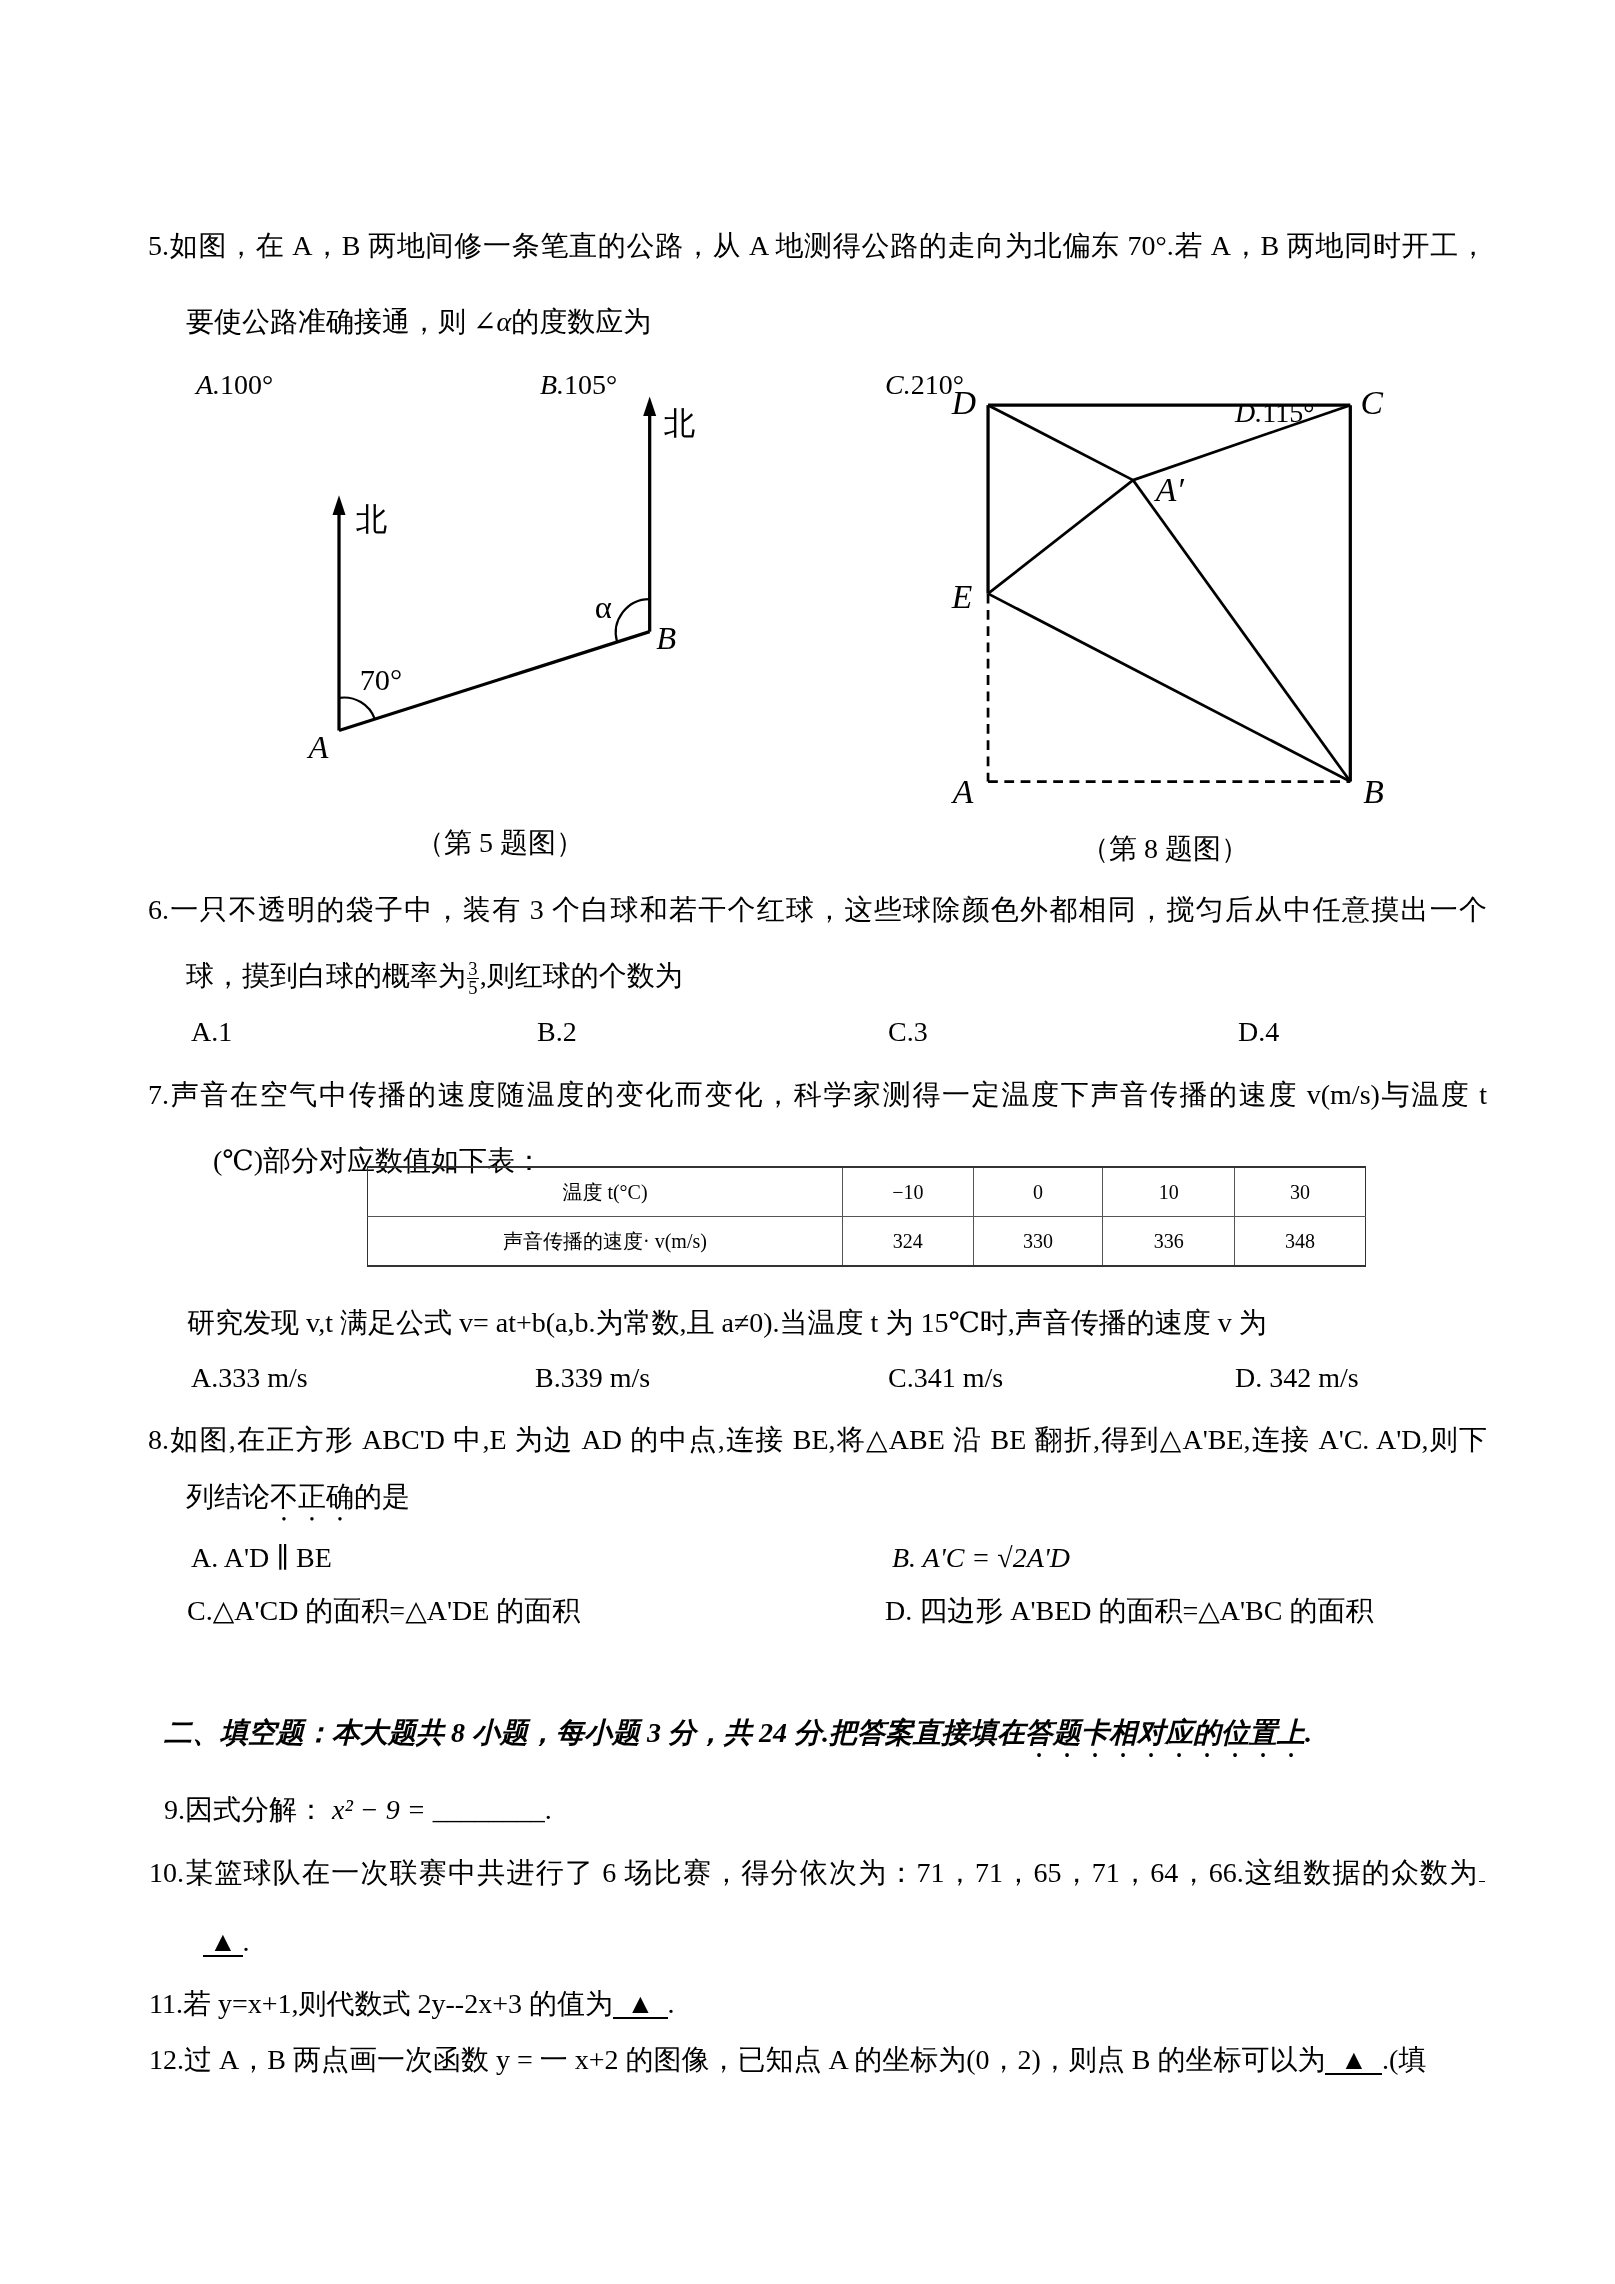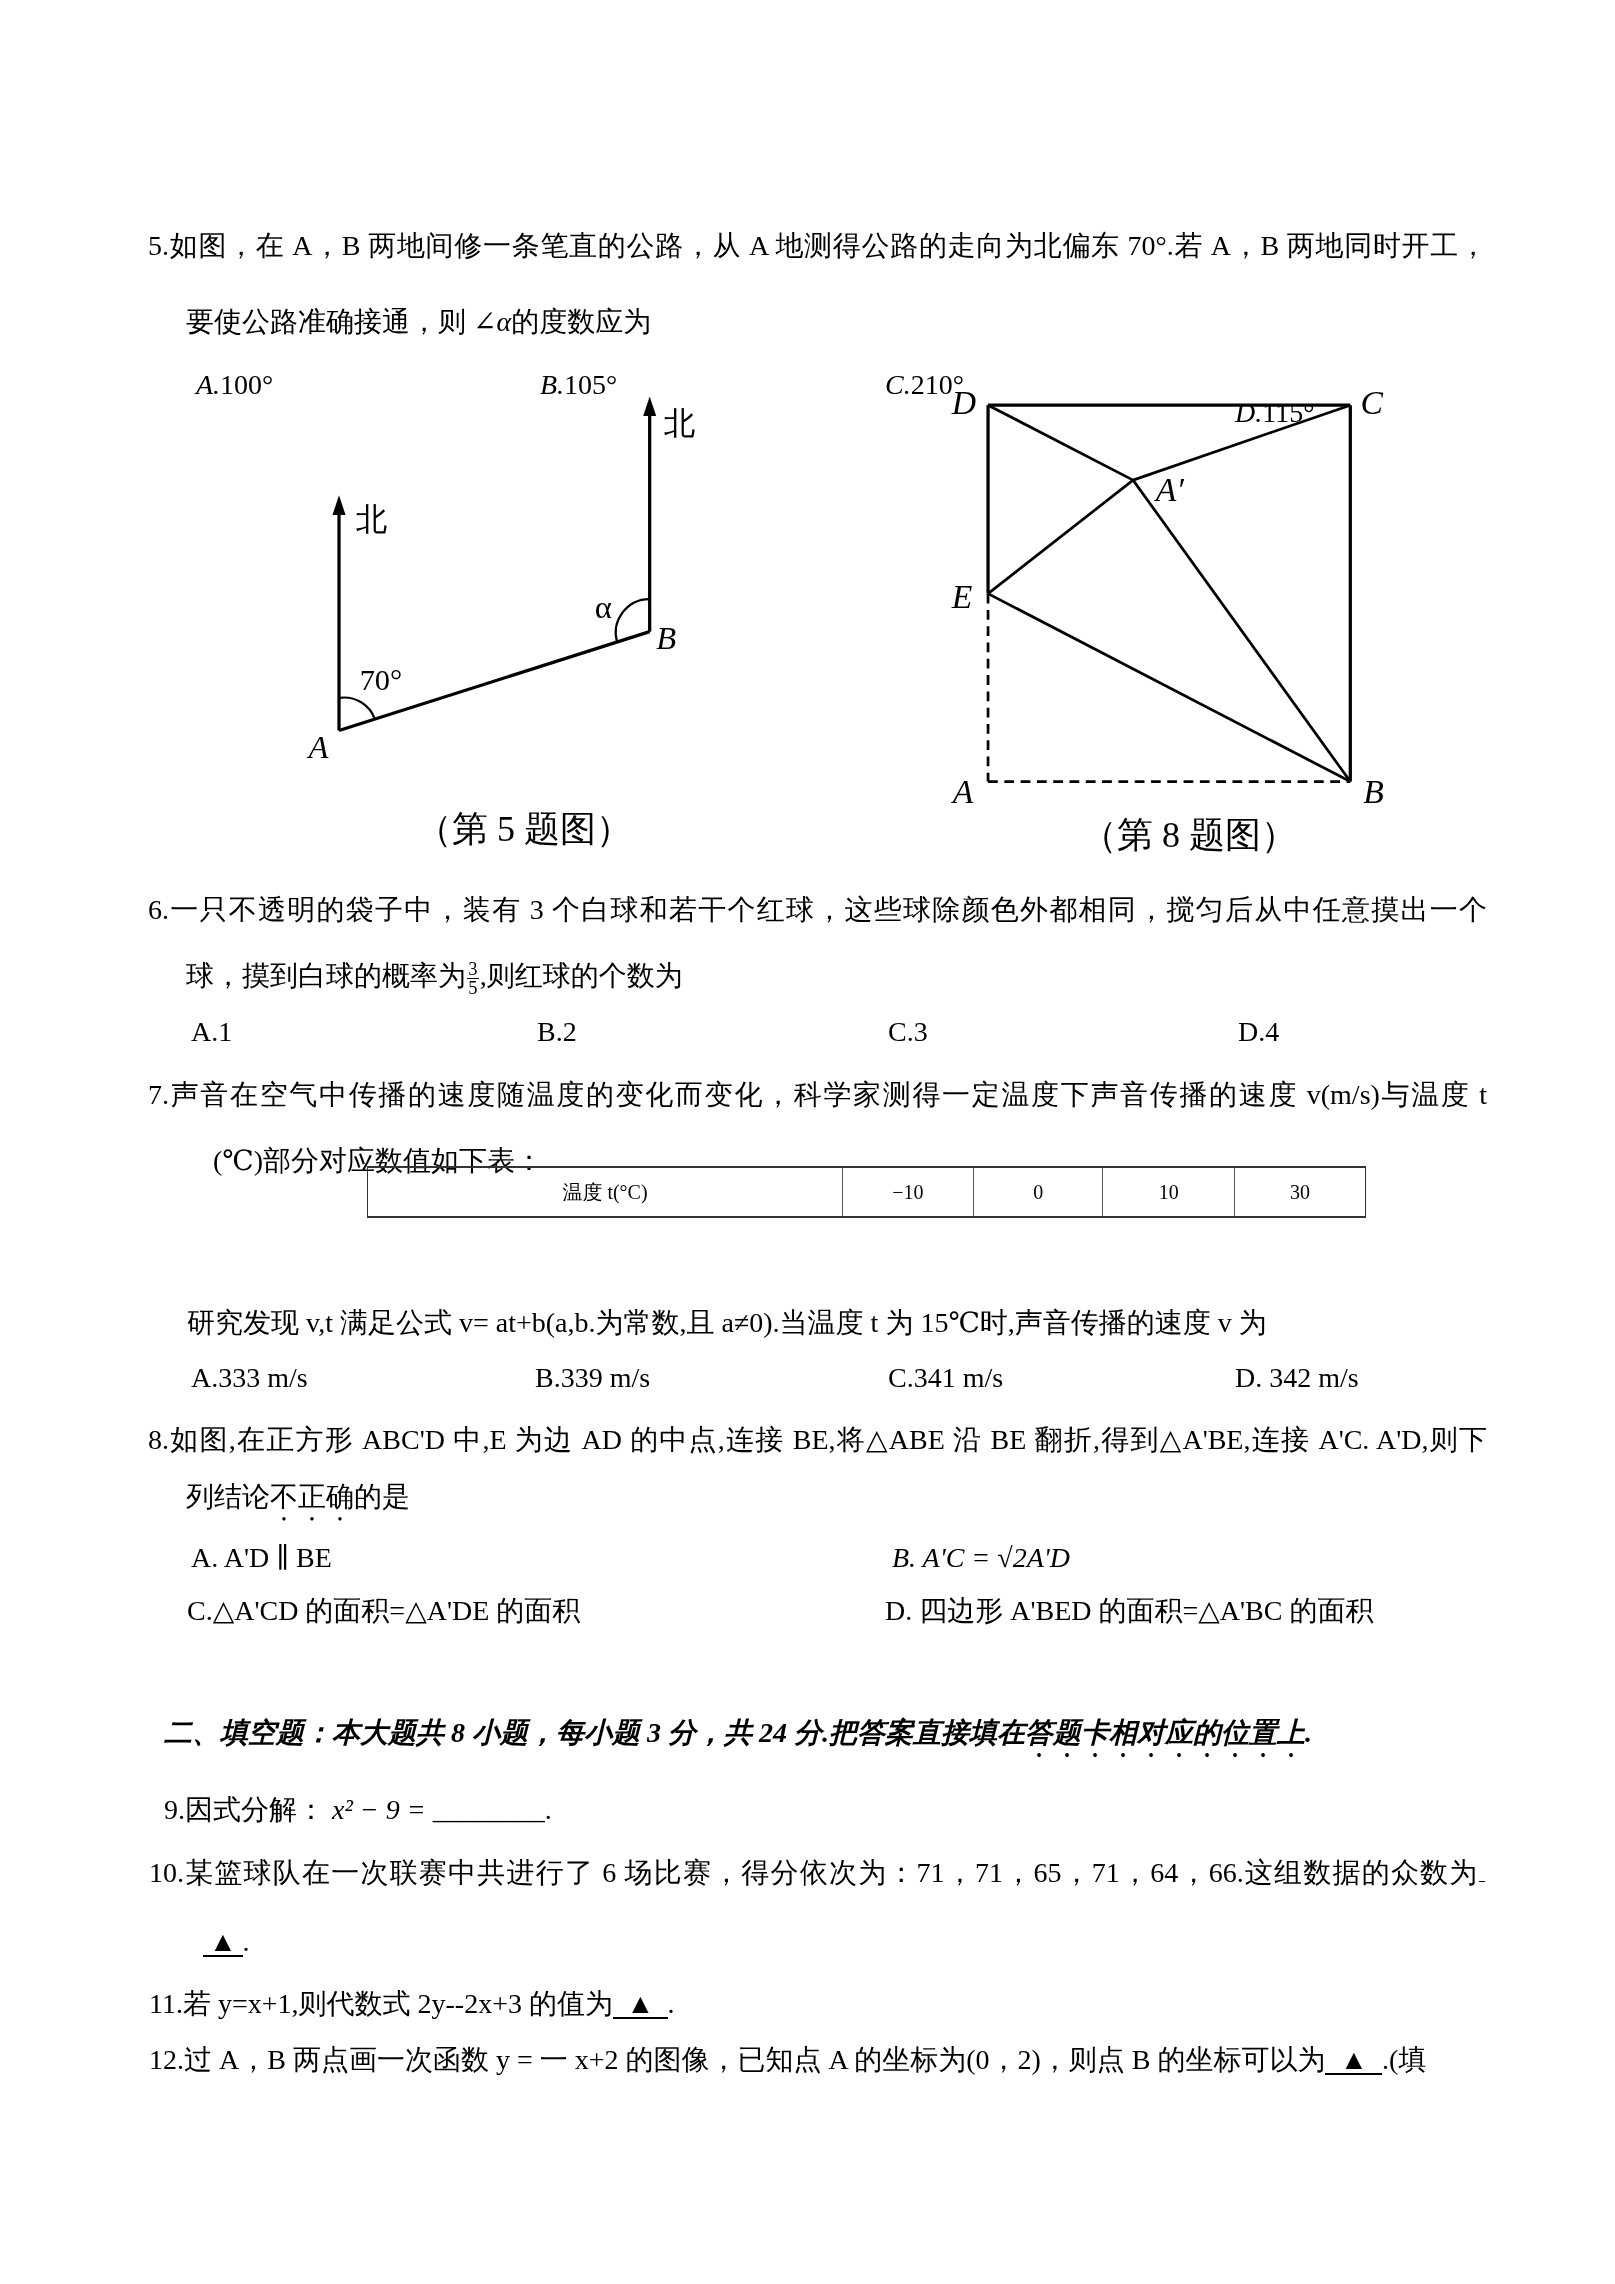--- a/index.html
+++ b/index.html
@@ -14,21 +14,21 @@
   .bold { font-weight:bold; }
   .frac { display:inline-flex; flex-direction:column; align-items:center; vertical-align:middle; font-size:18.5px; line-height:18.5px; margin:0 1.1px; }
   .frac .num { border-bottom:1.6px solid #000; padding:0 1.1px; }
   table.data { position:absolute; border-collapse:collapse; font-size:20px; }
   table.data td { border:1.1px solid #555; text-align:center; height:48px; padding:0; }
   table.data tr:first-child td { border-top:2.2px solid #333; }
   table.data tr:last-child td { border-bottom:2.2px solid #333; }
   table.data td:first-child { border-left:1.1px solid #333; }
   table.data td:last-child { border-right:1.1px solid #333; }
   svg text { font-family:"Liberation Serif","DejaVu Serif",serif; }
-  .caption { position:absolute; font-size:36px; line-height:33px; white-space:nowrap; }
+  .caption { position:absolute; font-size:28px; line-height:33px; white-space:nowrap;margin-top:13px; }
 </style>
 </head>
 <body>
 
 <div class="line just" style="left:148px; top:228px; width:1339px;">5.如图，在 A，B 两地间修一条笔直的公路，从 A 地测得公路的走向为北偏东 70°.若 A，B 两地同时开工，</div>
 <div class="line" style="left:186px; top:304px;">
   <span>要使公路准确接通，则 </span><span class="mi">∠α</span><span>的度数应为</span>
 </div>
 <div class="opt" style="left:196px; top:367px;"><span class="mi">A.</span><span>100°</span></div>
 <div class="opt" style="left:540px; top:367px;"><span class="mi">B.</span><span>105°</span></div>
@@ -105,20 +105,27 @@
       <col style="width:131px">
   </colgroup>
   <tbody>
       <tr>
     <td>温度 t(°C)</td>
     <td>−10</td>
     <td>0</td>
     <td>10</td>
     <td>30</td>
   </tr>
+  <tr>
+    <td>声音传播的速度· v(m/s)</td>
+    <td>324</td>
+    <td>330</td>
+    <td>336</td>
+    <td>348</td>
+  </tr>
 </tbody>
   </table>
 
 <div class="line" style="left:187px; top:1305px;">研究发现 v,t 满足公式 v= at+b(a,b.为常数,且 a≠0).当温度 t 为 15℃时,声音传播的速度 v 为</div>
 <div class="opt" style="left:191px; top:1360px;">A.333 m/s</div>
 <div class="opt" style="left:535px; top:1360px;">B.339 m/s</div>
 <div class="opt" style="left:888px; top:1360px;">C.341 m/s</div>
 <div class="opt" style="left:1235px; top:1360px;">D. 342 m/s</div>
 
 <div class="line just" style="left:148px; top:1422px; width:1339px;">8.如图,在正方形 ABC'D 中,E 为边 AD 的中点,连接 BE,将△ABE 沿 BE 翻折,得到△A'BE,连接 A'C. A'D,则下</div>

